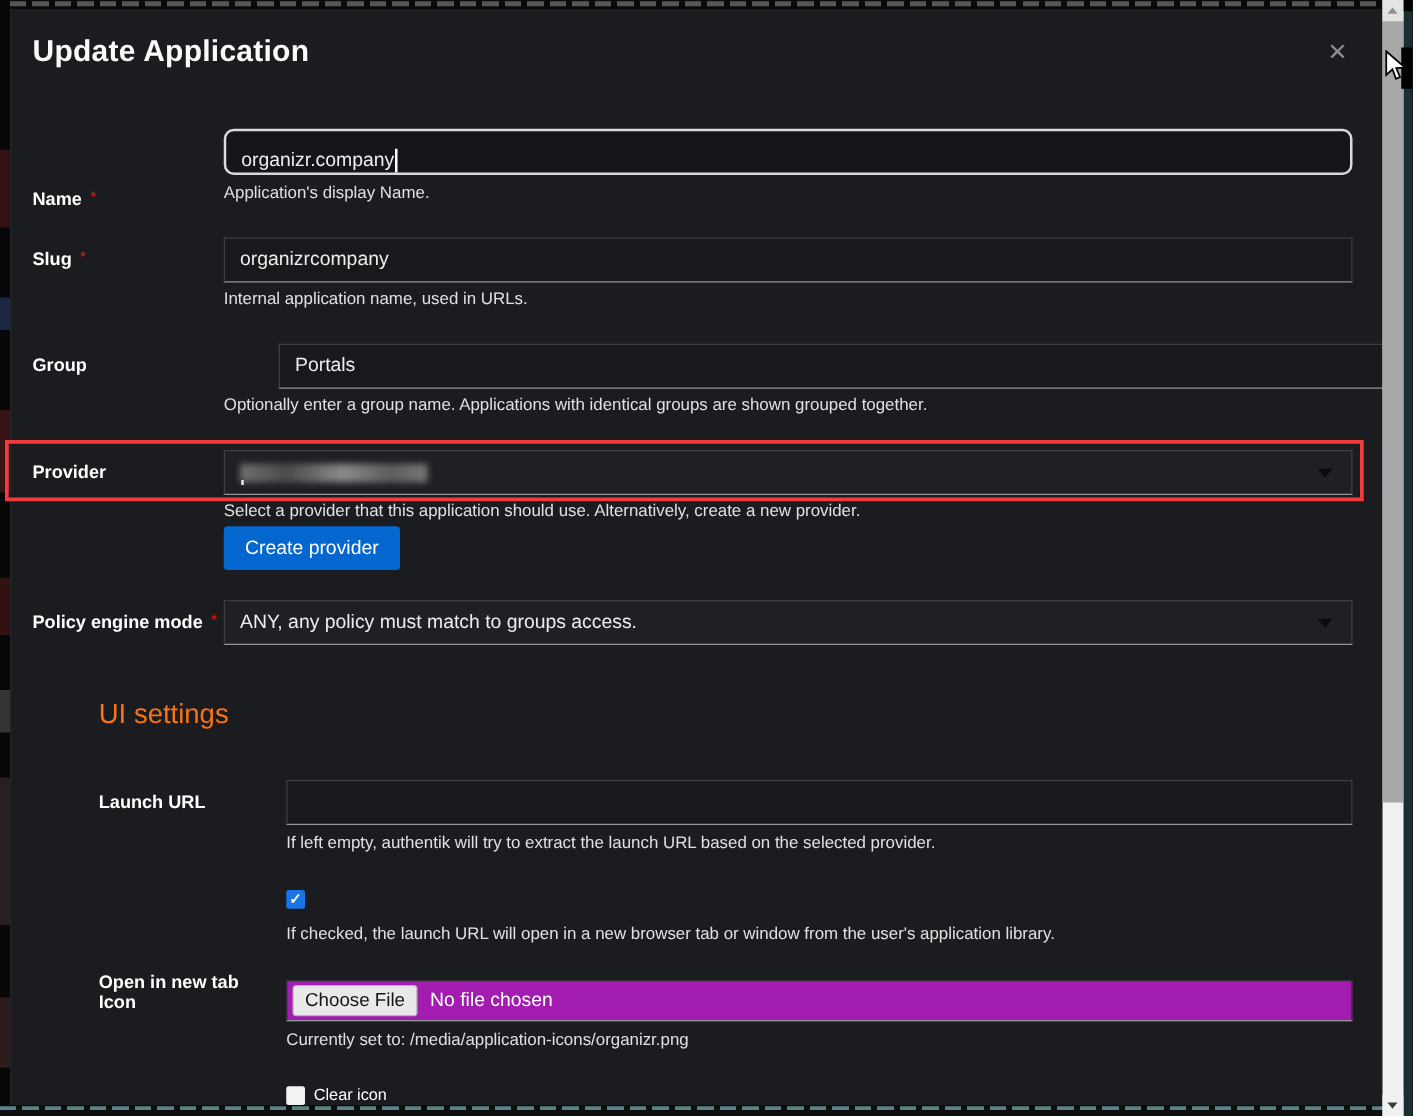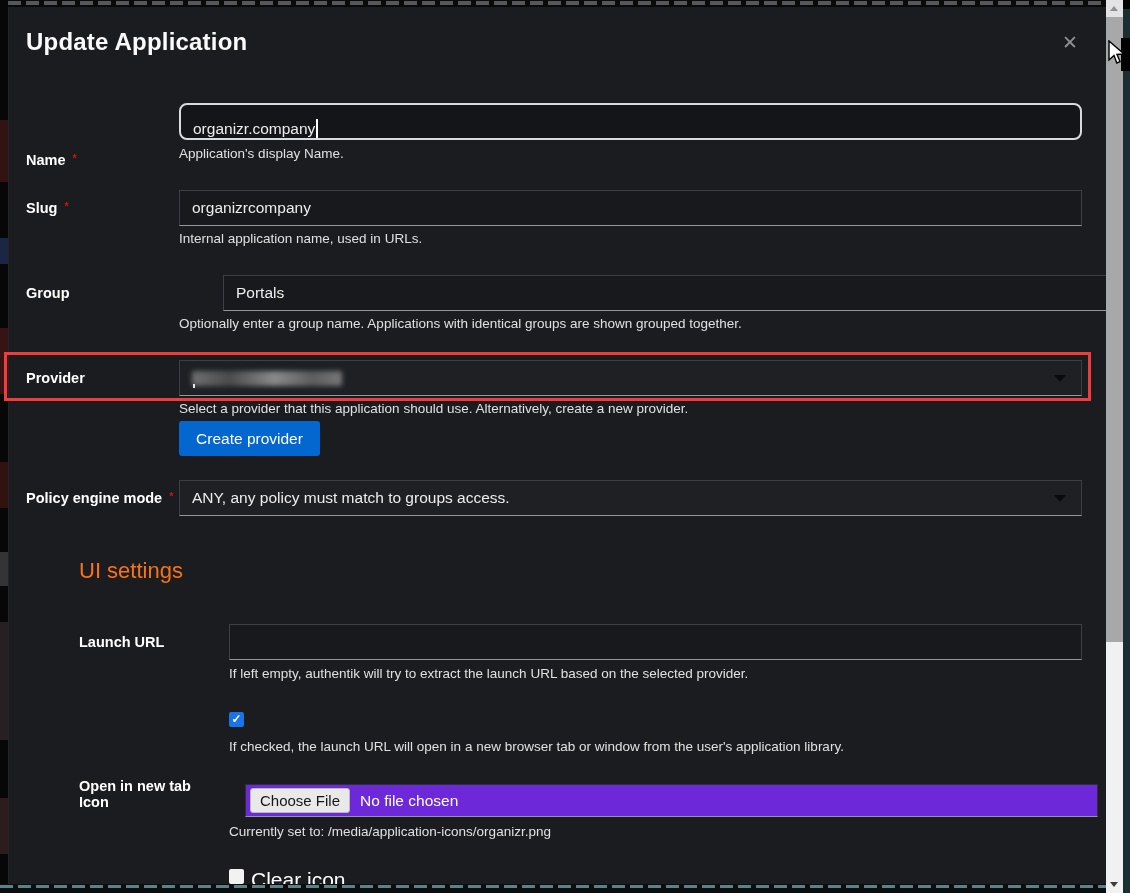--- a/index.html
+++ b/index.html
@@ -76,22 +76,22 @@
   .section-header { position:absolute; left:0; top:551px; height:22px; cursor:pointer; }
   .section-title { position:absolute; left:70px; top:551px; color:#f97316; font-size:22px; font-weight:400; }
 
   
   .checkbox { position:absolute; width:15px; height:15px; border-radius:2px; }
   .checkbox.checked { background:#1a73e8; color:#fff; font-size:12px; font-weight:700;
     line-height:15px; text-align:center; }
   .checkbox.unchecked { background:#f2f2f2; }
 
   
-  .file-row { background:#6d28d9; border:1px solid #2e3134; border-bottom:1px solid #93969a;
-    height:33px; padding:0 4px;margin-left:16px; }
+  .file-row { background:#a21caf; border:1px solid #2e3134; border-bottom:1px solid #93969a;
+    height:33px; padding:0 4px; }
   .choose-file-btn { height:25px; padding:0 9px; background:#e9e9e9; color:#161616;
     border:1px solid #b9b9b9; border-radius:3px; font-size:15px;
     font-family:"Liberation Sans",sans-serif; cursor:pointer; }
   .file-status { color:#ffffff; font-size:15.5px; margin-left:10px; }
 
   
   .annotation-box { position:absolute; left:-5px; top:345px; width:1087px; height:49px;
     border:3px solid #f13c3c; z-index:4; pointer-events:none; }
 
   
@@ -203,21 +203,21 @@
   <div class="flabel nested" style="top:787px;">
     <span>Icon</span>
   </div>
   <div class="file-row nested-field" style="top:777px;">
     <button class="choose-file-btn">Choose File</button>
     <span class="file-status">No file chosen</span>
   </div>
   <div class="help nested-help" style="top:817px;text-align:center;">Currently set to: /media/application-icons/organizr.png</div>
 
   <div class="checkbox unchecked" style="left:220px; top:862px;"></div>
-  <div style="position:absolute; left:242px; top:861px; color:#ffffff; font-size:21px;">Clear icon</div>
+  <div style="position:absolute; left:242px; top:861px; color:#ffffff; font-size:13px;">Clear icon</div>
 </div>
 
 <div class="top-dashes"></div>
 <div class="bottom-dashes"></div>
 
 <div class="scrollbar">
   <div class="scroll-btn up">
     <span class="arrow-up"></span>
   </div>
   <div class="scroll-thumb"></div>

